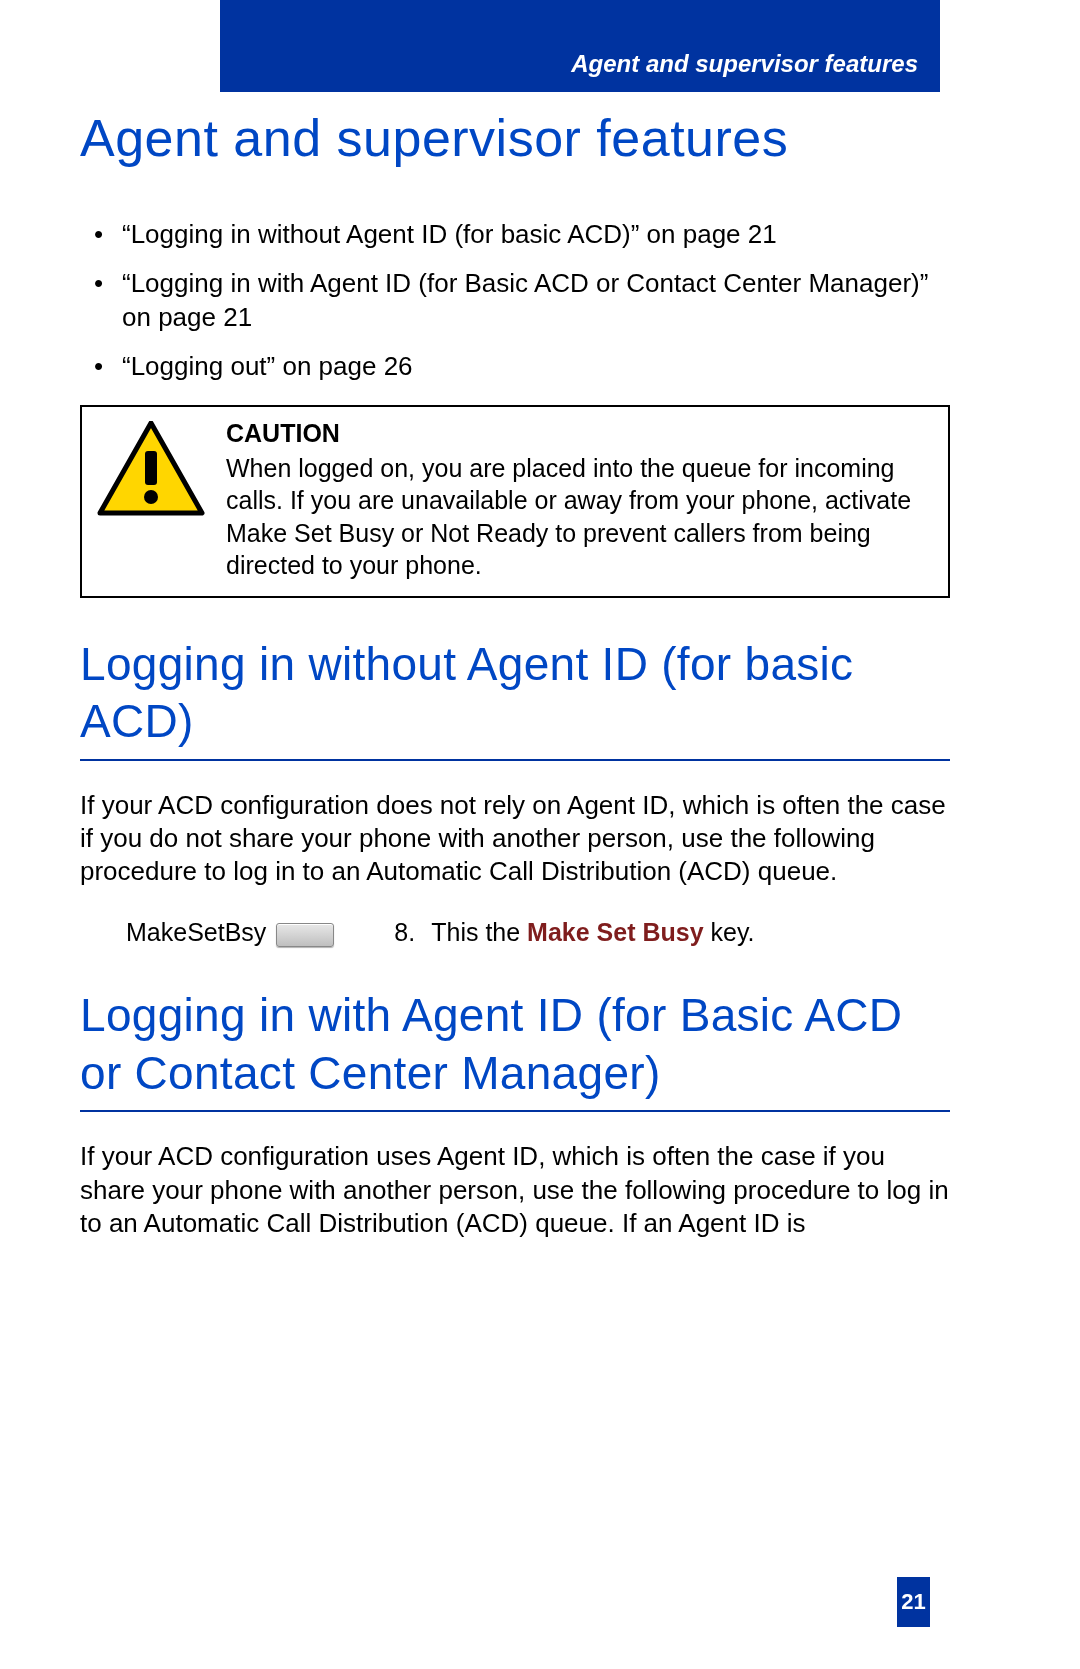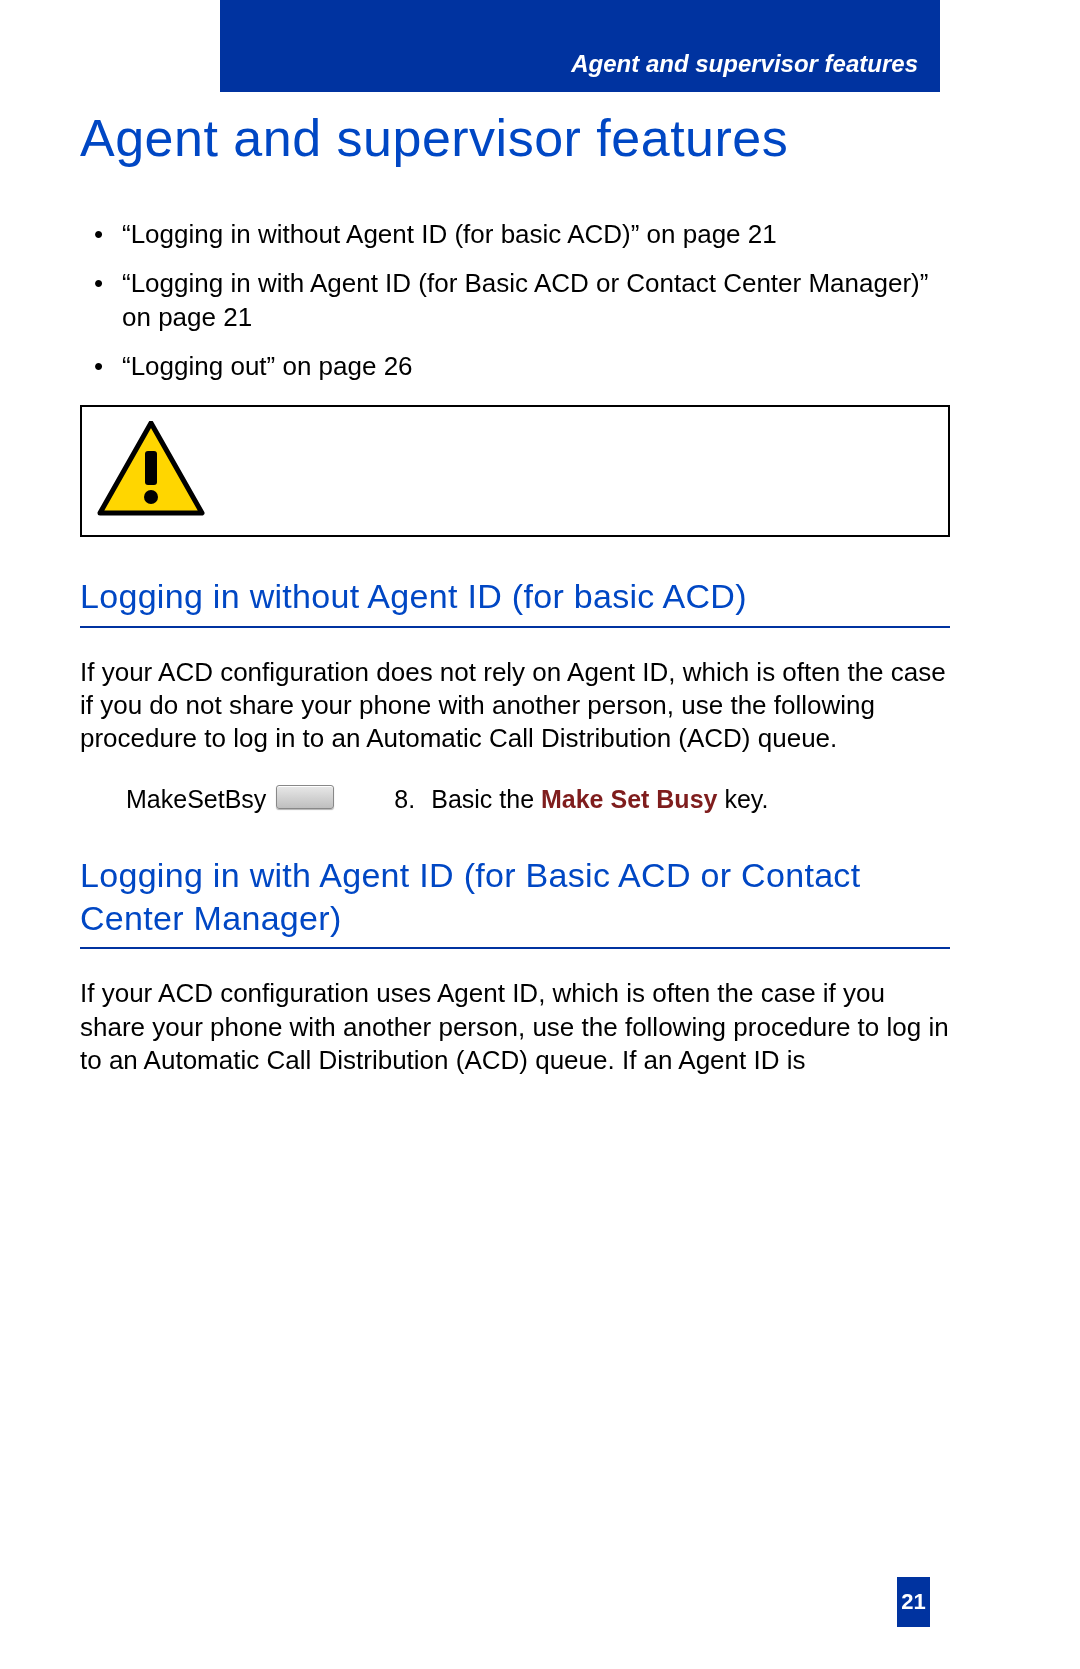--- a/index.html
+++ b/index.html
@@ -88,30 +88,30 @@
     line-height: 1.3;
   }
   .caution-title {
     font-weight: bold;
     display: block;
     margin-bottom: 2px;
   }
   h2.section-heading {
     color: #0047c4;
     font-weight: 400;
-    font-size: 34px;
+    font-size: 46px;
     line-height: 1.25;
     padding-bottom: 8px;
     border-bottom: 2px solid #0033a0;
     margin-bottom: 28px;
     letter-spacing: 0.3px;
   }
   .step-row {
     display: flex;
-    align-items: flex-start;
+    align-items: flex-end;
     margin: 30px 0 40px 46px;
     font-size: 25px;
   }
   .key-label {
     margin-right: 10px;
   }
   .key-button {
     display: inline-block;
     width: 58px;
     height: 24px;
@@ -162,31 +162,35 @@
   </ul>
 
   <div class="caution-box">
     <div class="caution-icon-wrap">
       <svg width="110" height="100" viewBox="0 0 110 100">
         <polygon points="55,2 106,92 4,92" fill="#ffd600" stroke="#000" stroke-width="5" stroke-linejoin="round"></polygon>
         <rect x="49" y="30" width="12" height="34" rx="3" fill="#000"></rect>
         <circle cx="55" cy="76" r="7" fill="#000"></circle>
       </svg>
     </div>
+    <div class="caution-text">
+      <span class="caution-title">CAUTION</span>
+      <span>When logged on, you are placed into the queue for incoming calls. If you are unavailable or away from your phone, activate Make Set Busy or Not Ready to prevent callers from being directed to your phone.</span>
+    </div>
   </div>
 
   <h2 class="section-heading">Logging in without Agent ID (for basic ACD)</h2>
   <p class="section-body">If your ACD configuration does not rely on Agent ID, which is often the case if you do not share your phone with another person, use the following procedure to log in to an Automatic Call Distribution (ACD) queue.</p>
 
   <div class="step-row">
     <span class="key-label">MakeSetBsy</span>
     <span class="key-button"></span>
     <span class="step-num">8.</span>
     <span class="step-text">
-      <span>Basic the </span><span class="emph">Make Set Busy</span><span> key.</span>
+      <span>This the </span><span class="emph">Make Set Busy</span><span> key.</span>
     </span>
   </div>
 
   <h2 class="section-heading">Logging in with Agent ID (for Basic ACD or Contact Center Manager)</h2>
   <p class="section-body">If your ACD configuration uses Agent ID, which is often the case if you share your phone with another person, use the following procedure to log in to an Automatic Call Distribution (ACD) queue. If an Agent ID is</p>
 
 </div>
 
 <div class="page-number">
   <span>21</span>

